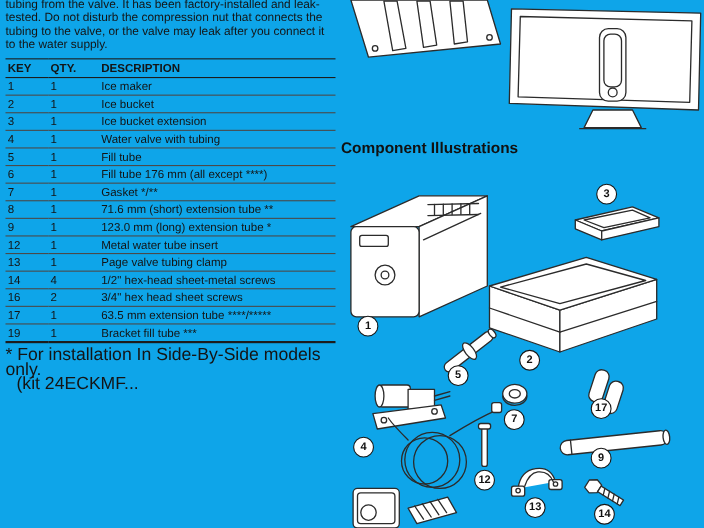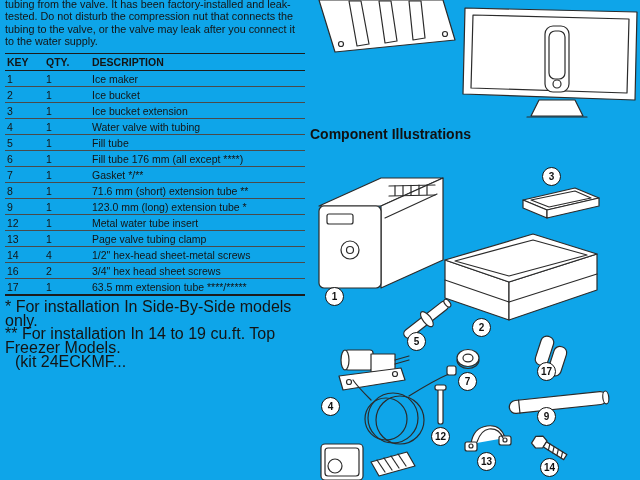--- a/index.html
+++ b/index.html
@@ -131,26 +131,30 @@
           <tr>
             <td class="col-key">16</td>
             <td class="col-qty">2</td>
             <td class="col-desc">3/4" hex head sheet screws</td>
           </tr>
           <tr>
             <td class="col-key">17</td>
             <td class="col-qty">1</td>
             <td class="col-desc">63.5 mm extension tube ****/*****</td>
           </tr>
+          <tr>
+            <td class="col-key">19</td>
+            <td class="col-qty">1</td>
+            <td class="col-desc">Bracket fill tube ***</td>
+          </tr>
         </tbody>
     </table>
 
     <div class="footnotes">
       <p>* For installation In Side-By-Side models only.</p>
-      <p>** For installation In 14 to 19 cu.ft. Top Freezer Models.</p>
       <p class="cont">(kit 24ECKMF...</p>
     </div>
   </div>
 
   <div class="right-col">
 
     <svg class="top-illus" viewBox="0 0 335 122">
       <g stroke="#2b2b2b" stroke-width="1.2" fill="none" stroke-linejoin="round" stroke-linecap="round">
         <g>
           <polygon points="14,0 138,0 150,40 30,52" fill="#ffffff"></polygon>

